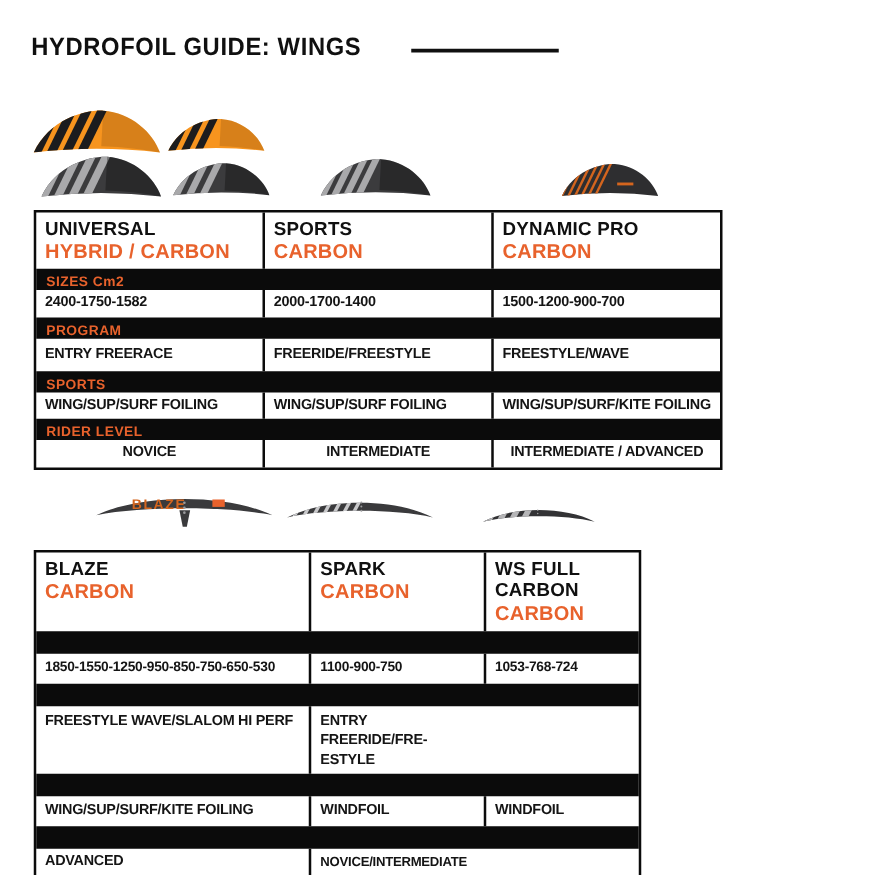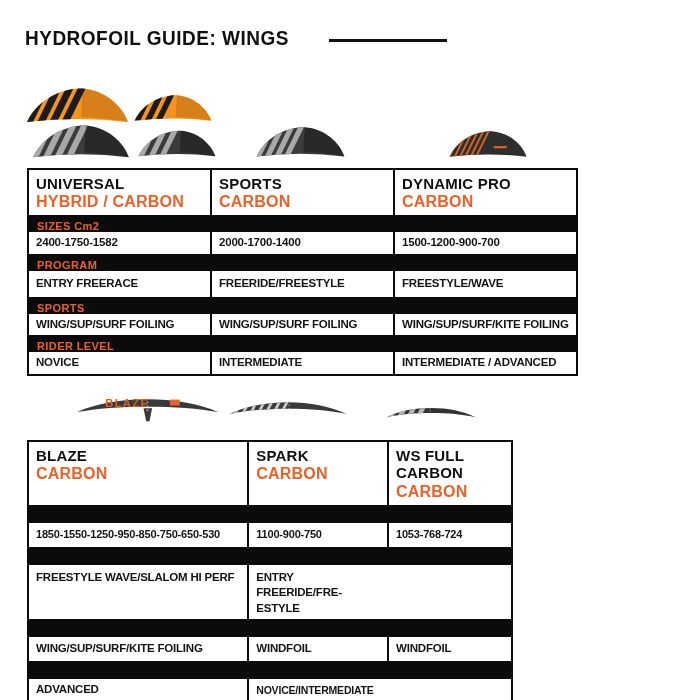--- a/index.html
+++ b/index.html
@@ -37,21 +37,21 @@
     background:#0b0b0b;color:#e8622c;display:flex;align-items:flex-end;
     font-size:11px;font-weight:bold;letter-spacing:.4px;padding:0 8px;box-sizing:border-box;
   }
   .t1 .bar{height:17px;}
   .t2 .bar{height:18px;}
   .t1 .head{min-height:42px;}
   .t2 .head{min-height:46px;}
   .t1 .r-sizes .cell{min-height:20px;}
   .t1 .r-program .cell{min-height:26px;}
   .t1 .r-sports .cell{min-height:20px;}
-  .t1 .r-rider .cell{min-height:19px;}
+  .t1 .r-rider .cell{min-height:19px;text-align:center;}
   .t2 .r-sizes .cell{min-height:24px;font-size:11px;white-space:nowrap;}
   .t2 .r-program .cell{min-height:36px;justify-content:flex-start;padding-top:5px;}
   .t2 .r-sports .cell{min-height:24px;}
   .t2 .r-rider .cell{min-height:22px;}
   
   .t1 .cell{flex:1 1 0;}
   .t2 .c1{flex:0 0 45.7%;}
   .t2 .c2{flex:0 0 29%;}
   .t2 .c3{flex:1 1 auto;}
 </style>

